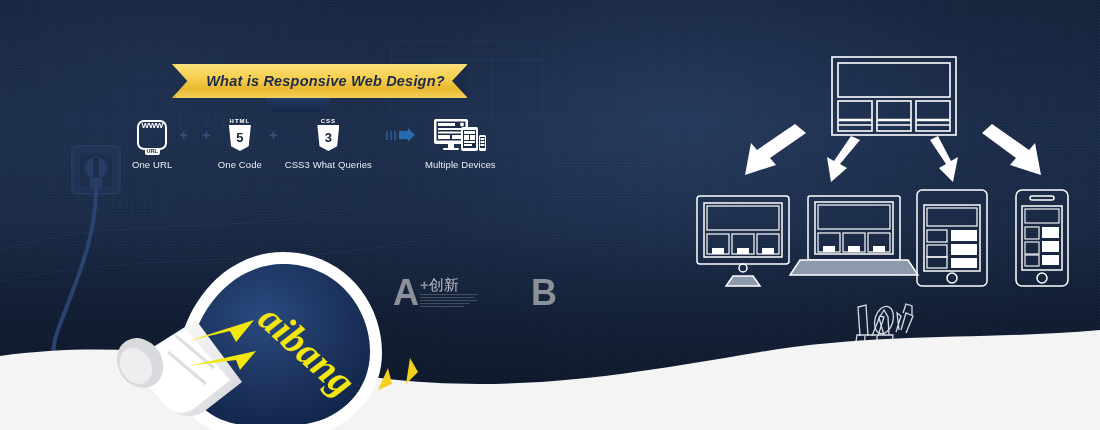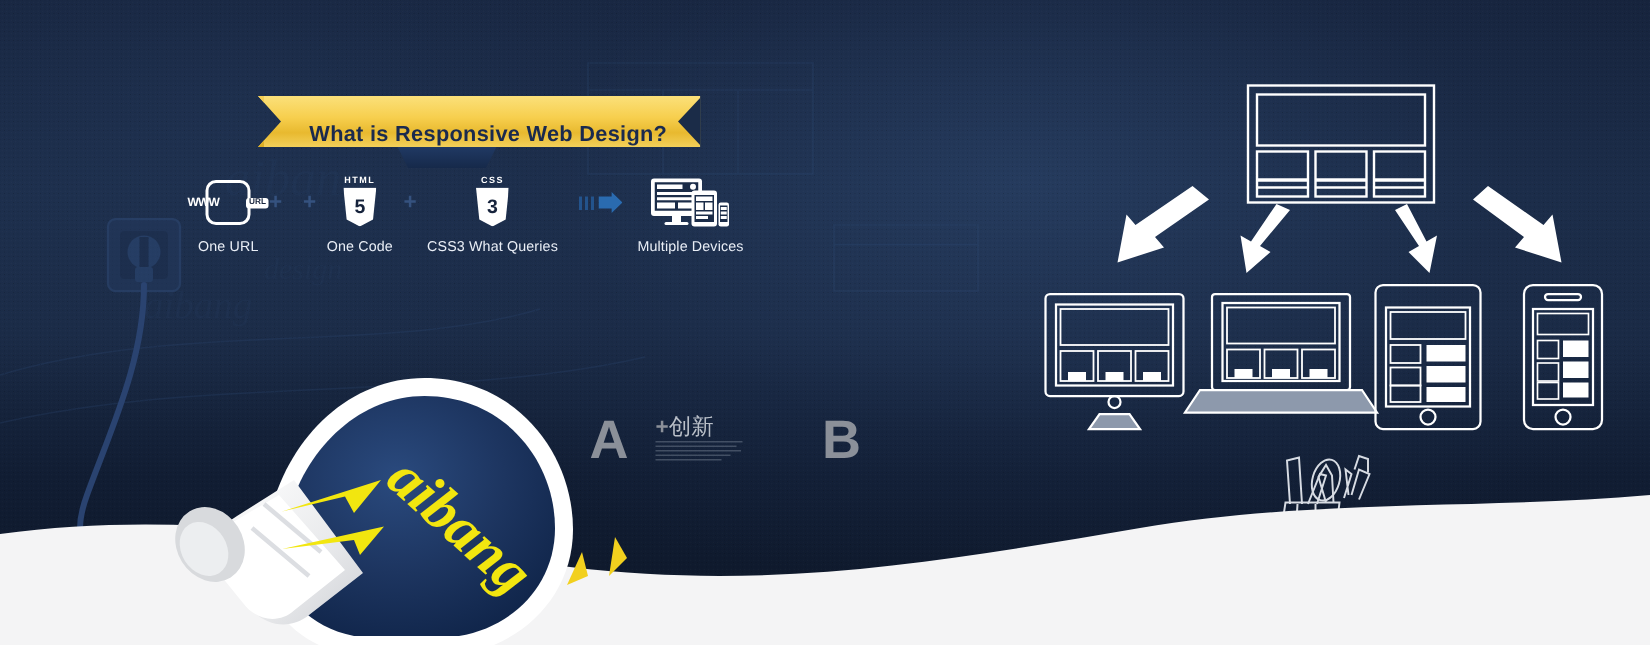--- a/index.html
+++ b/index.html
@@ -40,22 +40,23 @@
     position:absolute; left:90px; top:28px; width:72px; height:20px;
     background:linear-gradient(180deg,#24406e,#16294a);
     clip-path:polygon(0 0,100% 0,86% 100%,14% 100%);
     z-index:1;
   }
   .ribbon{
     position:relative; z-index:2;
     height:34px; width:295px;
     background:linear-gradient(180deg,#fbe07a 0%,#f7cf4e 42%,#e8b92f 72%,#f3d05a 100%);
     clip-path:polygon(0 0, 100% 0, 100% 100%, 0 100%, 5.2% 50%);
-    display:flex; align-items:flex-end; justify-content:center;
+    display:flex; align-items:center; justify-content:center;
     box-shadow:0 2px 4px rgba(0,0,0,.35);
+    font-style:italic;
   }
   .ribbon .tail-l{
     position:absolute; left:-14px; top:0; width:18px; height:34px;
     background:linear-gradient(180deg,#f6cf55,#dcae24);
     clip-path:polygon(0 0, 100% 0, 100% 100%, 0 100%, 78% 50%);
   }
   .ribbon-label{
     font-size:14.5px; font-weight:bold; color:#1a2a4e;
     letter-spacing:.2px; white-space:nowrap; padding-left:12px;
   }
@@ -77,21 +78,21 @@
     letter-spacing:.1px;
   }
   .plus{
     color:#35527f; font-size:15px; font-weight:bold;
     margin:0 7px; line-height:34px; align-self:flex-start;
   }
 
   
   .ico-url{
     width:30px;height:30px;border:2px solid #fff;border-radius:7px;
-    display:flex;flex-direction:row;align-items:center;justify-content:center;gap:18px;
+    display:flex;flex-direction:column;align-items:center;gap:18px;
   }
   .ico-url .www{ font-size:8px;font-weight:bold;color:#fff;letter-spacing:-.5px;line-height:8px; }
   .ico-url .url{ font-size:5.5px;font-weight:bold;color:#16233c;background:#fff;border-radius:2px;padding:0 2px;line-height:7px; }
 
   .ico-content{ width:40px;height:30px;position:relative; }
   .ico-content i{ position:absolute; background:#fff; display:block; }
 
   .badge{ width:26px;height:32px;position:relative; }
   .badge .shield{
     width:22px;height:26px;background:#fff;
@@ -109,21 +110,21 @@
     width:16px;height:14px;background:#2a6bb0;
     clip-path:polygon(0 22%,55% 22%,55% 0,100% 50%,55% 100%,55% 78%,0 78%);
   }
 
   .ico-devices{ width:52px;height:34px;position:relative; }
 
   
   .ab-row{ position:absolute; left:393px; top:276px; z-index:12; display:flex; gap:53px; }
   .ab{ display:flex; align-items:flex-start; }
   .ab .letter{ font-size:36px; font-weight:bold; color:#8b9099; line-height:34px; }
-  .ab .right{ margin-left:18px; }
+  .ab .right{ margin-left:1px; }
   .ab .kw{ font-size:15px; color:#b9bfc8; line-height:17px; white-space:nowrap; }
   .ab .kw .p{ color:#8b9099; font-weight:bold; }
   .ab .lines{ margin-top:3px; }
   .ab .lines i{ display:block; height:1px; background:rgba(175,185,200,.30); margin-bottom:2px; }
 
   
   .diagram{ position:absolute; left:0; top:0; width:100%; height:100%; z-index:11; }
 
   
   .wave{ position:absolute; left:0; bottom:0; width:100%; height:130px; z-index:13; }

